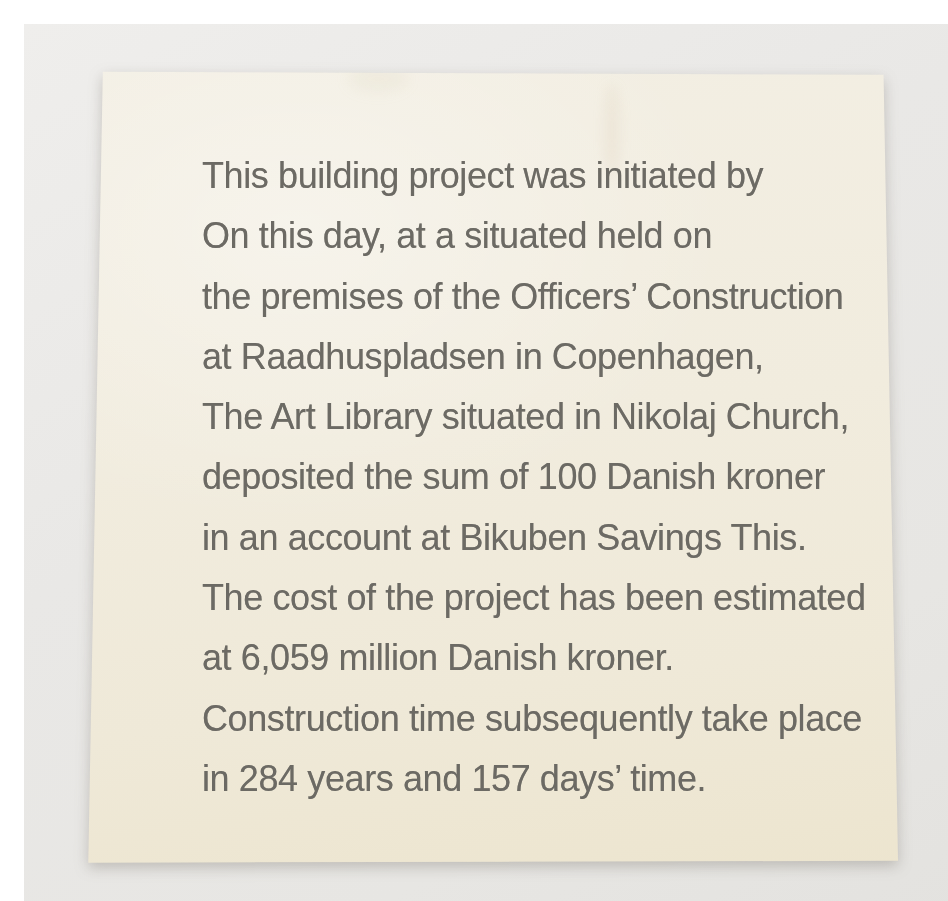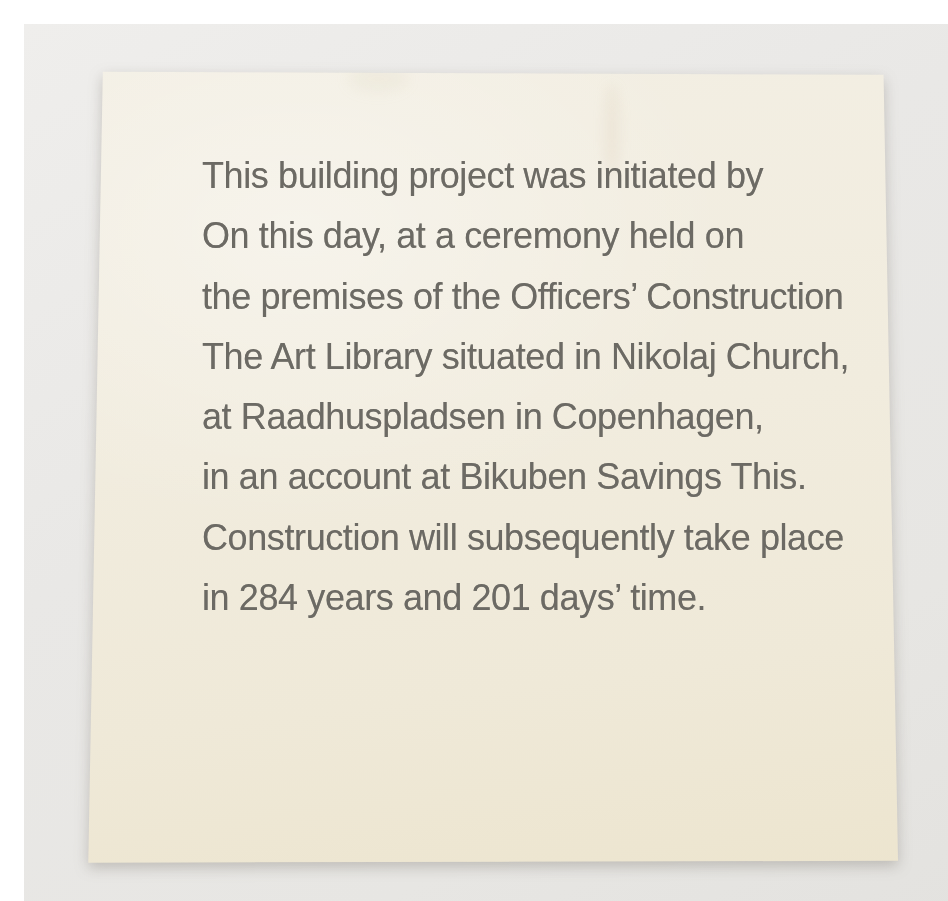--- a/index.html
+++ b/index.html
@@ -82,23 +82,26 @@
 </head>
 <body>
 
 <div class="stage">
   <div class="card-shadow-wrap">
     <div class="paper-card">
       <div class="paper-stain"></div>
       <div class="paper-stain-2"></div>
       <div class="card-text">
         <div class="text-line">This building project was initiated by</div>
-        <div class="text-line">On this day, at a ceremony held on</div>
+        <div class="text-line">On this day, at a situated held on</div>
         <div class="text-line">the premises of the Officers’ Construction</div>
+        <div class="text-line">at Raadhuspladsen in Copenhagen,</div>
         <div class="text-line">The Art Library situated in Nikolaj Church,</div>
-        <div class="text-line">at Raadhuspladsen in Copenhagen,</div>
+        <div class="text-line">deposited the sum of 100 Danish kroner</div>
         <div class="text-line">in an account at Bikuben Savings This.</div>
-        <div class="text-line">Construction will subsequently take place</div>
-        <div class="text-line">in 284 years and 201 days’ time.</div>
+        <div class="text-line">The cost of the project has been estimated</div>
+        <div class="text-line">at 6,059 million Danish kroner.</div>
+        <div class="text-line">Construction time subsequently take place</div>
+        <div class="text-line">in 284 years and 157 days’ time.</div>
       </div>
     </div>
   </div>
 </div>
 
 </body></html>

